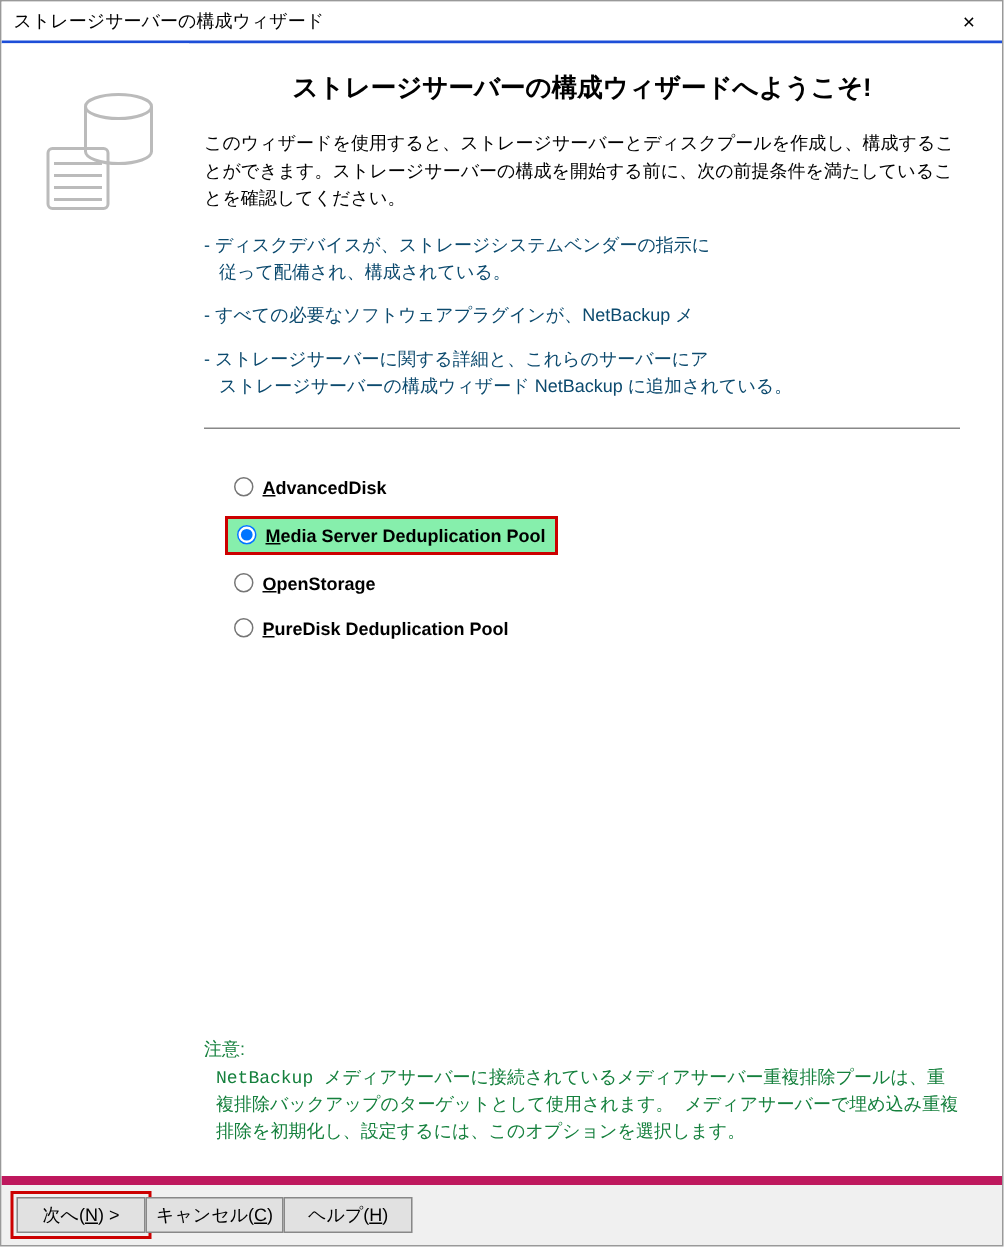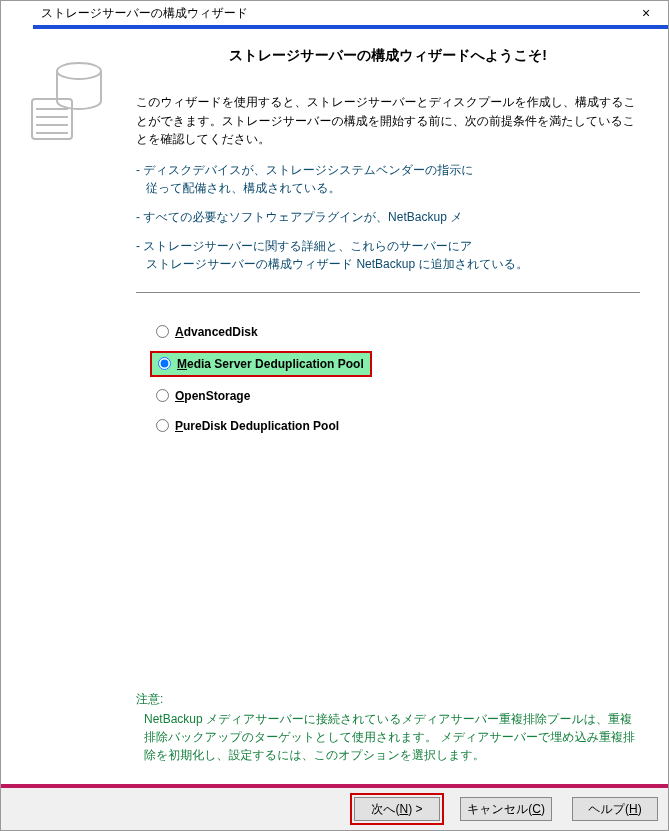--- a/index.html
+++ b/index.html
@@ -14,22 +14,21 @@
     border: 1px solid #999;
     display: flex;
     flex-direction: column;
   }
   .titlebar {
     height: 28px;
     display: flex;
     align-items: center;
     padding: 0 2px 0 8px;
     background: #fff;
-    border-bottom: 4px solid #1d4ed8;
-    margin-left: 32px;
+    border-bottom: 2px solid #1d4ed8;
   }
   .titlebar .title {
     flex: 1;
     color: #000;
   }
   .titlebar .close {
     width: 40px;
     height: 24px;
     display: flex;
     align-items: center;
@@ -55,22 +54,22 @@
   .content {
     flex: 1;
     padding: 18px 28px 10px 10px;
     display: flex;
     flex-direction: column;
   }
   .welcome {
     text-align: center;
     font-weight: bold;
     color: #000;
-    margin-bottom: 28px;
-    font-size: 14px;
+    margin-bottom: 16px;
+    font-size: 17px;
   }
   .para {
     color: #000;
     line-height: 1.55;
     margin-bottom: 12px;
   }
   .bullet {
     color: #0c4a6e;
     line-height: 1.55;
     margin-bottom: 10px;
@@ -109,29 +108,28 @@
     margin: 0 6px 0 0;
   }
   .option .u { text-decoration: underline; }
   .note-block {
     margin-top: auto;
     color: #15803d;
     line-height: 1.5;
     padding-bottom: 10px;
   }
   .note-title { margin-bottom: 2px; }
-  .note-body { padding-left: 8px; }
+  .note-body { padding-left: 8px; font-family: Liberation Mono, monospace; }
   .footer {
-    border-top: 4px solid #be185d;
+    border-top: 6px solid #be185d;
     height: 46px;
     display: flex;
     align-items: center;
-    justify-content: flex-end;
     padding: 0 10px;
-    gap: 20px;
+    gap: 0;
     background: #f0f0f0;
   }
   .btn {
     min-width: 86px;
     height: 24px;
     border: 1px solid #888;
     background: #e1e1e1;
     font-family: inherit;
     font-size: 12px;
     cursor: pointer;

